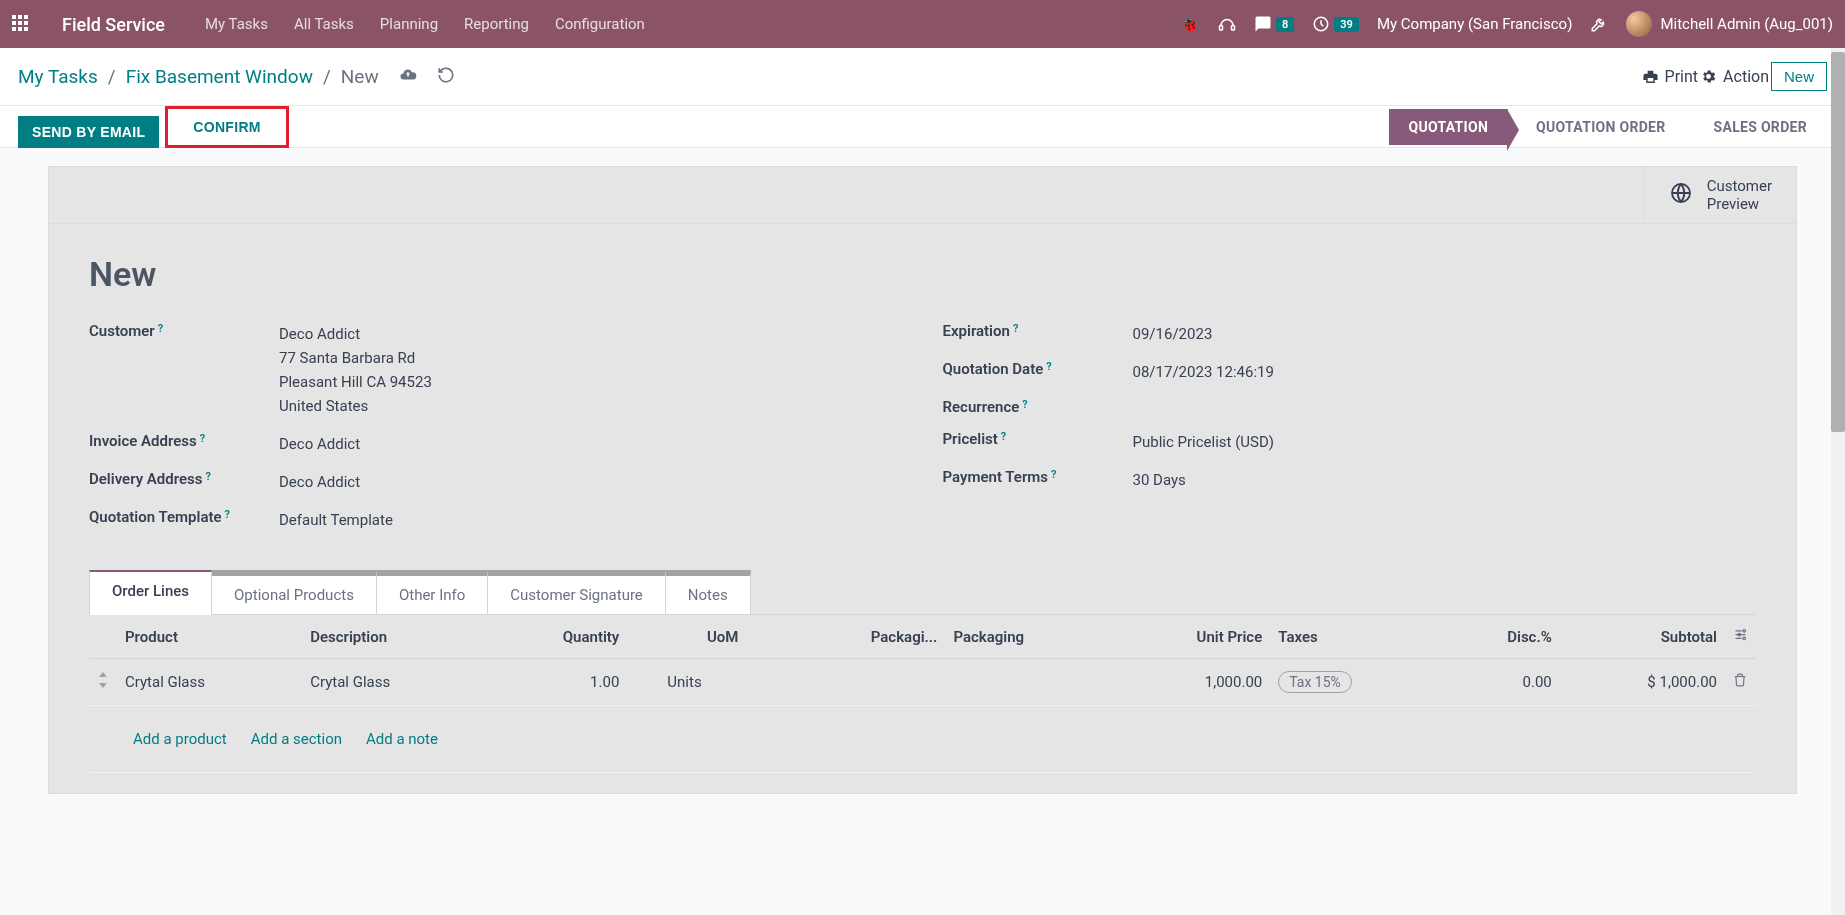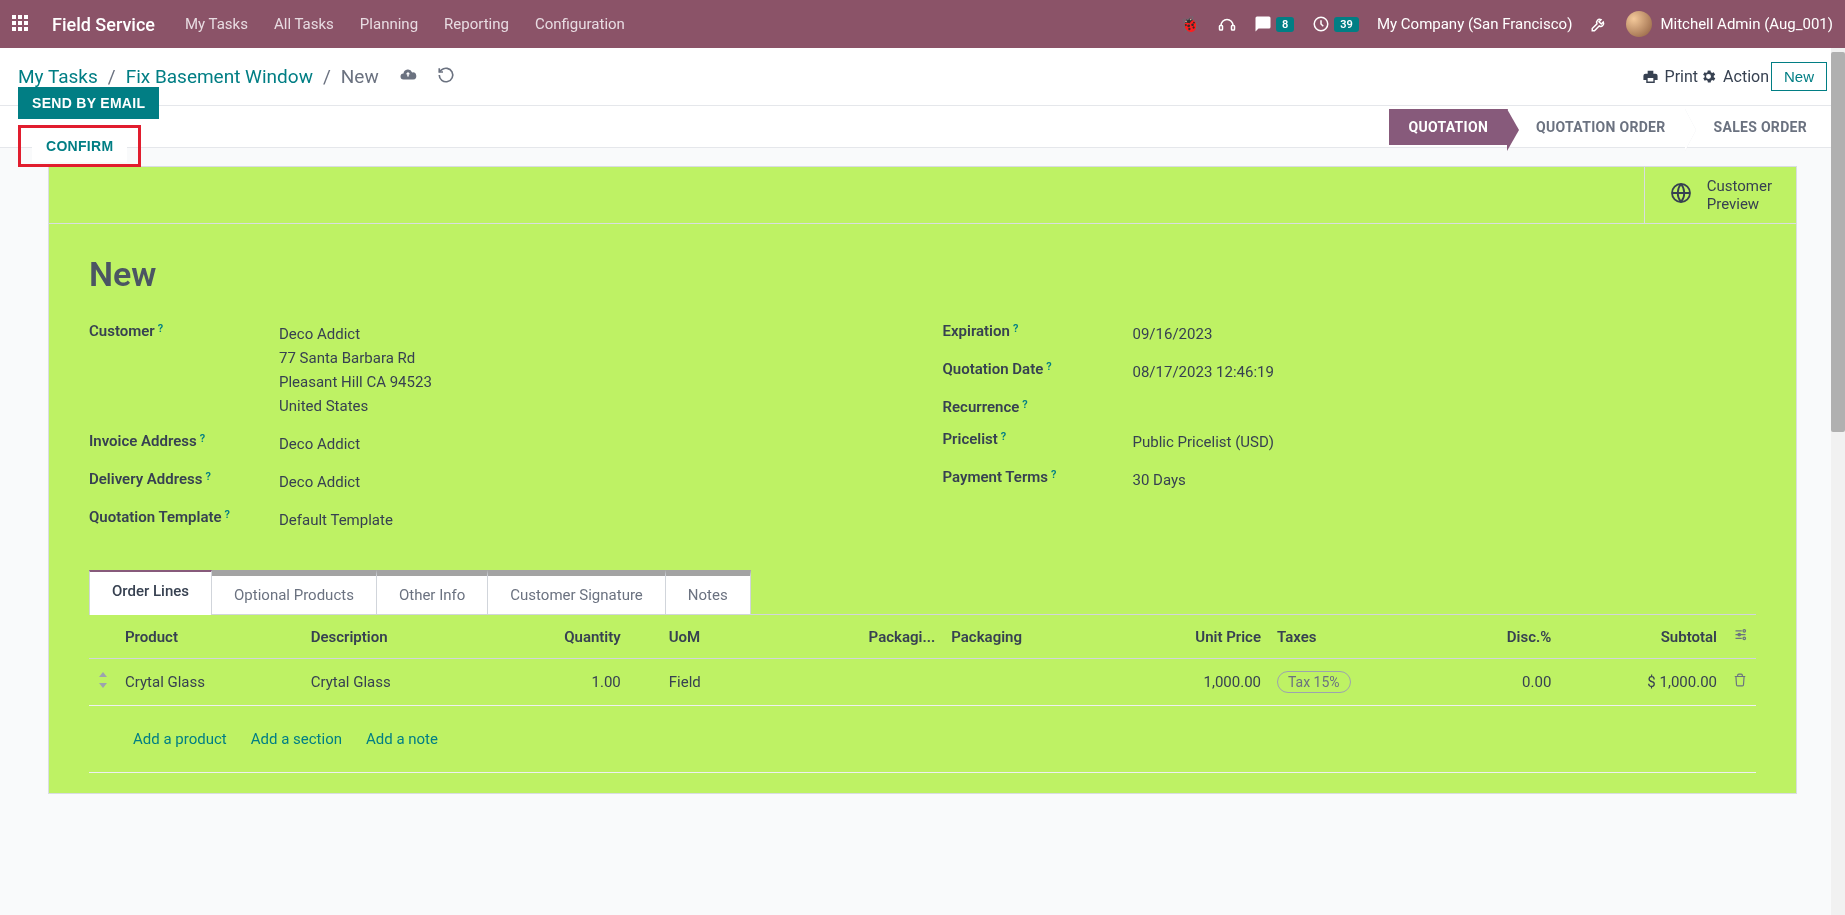--- a/index.html
+++ b/index.html
@@ -1,20 +1,20 @@
 <!DOCTYPE html>
 <html><head>
 <meta charset="utf-8">
 <style>
   * { box-sizing: border-box; margin: 0; padding: 0; }
   body { font-family: -apple-system, BlinkMacSystemFont, "Segoe UI", Roboto, "Helvetica Neue", sans-serif; font-size: 14px; color: #374151; background: #f9fafb; }
   
   
   .navbar { background: #8b5368; color: #fff; height: 48px; display: flex; align-items: center; padding: 0 12px; }
-  .navbar-left { display: flex; align-items: center; gap: 16px; flex: 1; }
+  .navbar-left { display: flex; align-items: center; gap: 26px; flex: 1; }
   .apps-icon { width: 18px; height: 18px; display: grid; grid-template-columns: repeat(3,4px); grid-template-rows: repeat(3,4px); gap: 2px; cursor: pointer; }
   .apps-icon span { background:#fff; width:4px; height:4px; }
   .brand { font-size: 18px; font-weight: 500; color:#fff; margin: 0 14px 0 6px; }
   .nav-menu { display: flex; gap: 26px; }
   .nav-menu a { color: #e8dce2; text-decoration: none; font-size: 15px; }
   .navbar-right { display: flex; align-items: center; gap: 18px; }
   .nav-icon { color:#fff; font-size: 16px; position: relative; cursor:pointer; display:flex; align-items:center; gap:4px; }
   .badge-pill { background:#017e84; color:#fff; font-size:11px; padding:1px 6px; border-radius:3px; font-weight:600; }
   .company { color:#fff; font-size:15px; }
   .avatar { width:26px; height:26px; border-radius:50%; background: radial-gradient(circle at 30% 30%, #f4c99a, #8b5a3c); display:inline-block; }
@@ -26,35 +26,35 @@
   .breadcrumbs a { color:#017e84; text-decoration:none; }
   .breadcrumbs .sep { color:#6b7280; }
   .breadcrumbs .current { color:#6b7280; }
   .bc-icon { color:#6b7280; font-size:17px; cursor:pointer; }
   .right-actions { display:flex; align-items:center; gap:2px; }
   .icon-btn { display:flex; align-items:center; gap:6px; color:#374151; font-size:16px; cursor:pointer; }
   .new-btn { border:1.5px solid #017e84; color:#017e84; background:#fff; padding:5px 12px; font-size:15px; font-weight:500; cursor:pointer; }
   
   
   .action-bar { background:#fff; height:42px; display:flex; align-items:center; padding:0 18px; border-bottom:1px solid #e5e7eb; }
-  .action-left { display:flex; gap:6px; align-items:flex-start;flex-direction:column; }
+  .action-left { display:flex; gap:6px; align-items:flex-end; }
   .btn-teal { background:#017e84; color:#fff; border:none; padding:8px 14px; font-size:14px; font-weight:700; letter-spacing:.3px; cursor:pointer; }
   .btn-outline { background:#fff; color:#017e84; border:none; padding:8px 14px; font-size:14px; font-weight:700; letter-spacing:.3px; cursor:pointer; }
   .highlight-box { border:3px solid #e11d2e; padding:2px 11px; }
   .status-steps { margin-left:auto; display:flex; }
   .step { padding:10px 20px; font-size:14px; font-weight:700; letter-spacing:.3px; color:#6b7280; background:#fff; position:relative; }
   .step.active { background:#875a7b; color:#fff; }
   .step.active::after { content:""; position:absolute; right:-11px; top:0; width:0; height:0; border-top:21px solid transparent; border-bottom:21px solid transparent; border-left:12px solid #875a7b; z-index:2; }
   .step:not(.active):not(:last-child)::after { content:""; position:absolute; right:-10px; top:0; width:0; height:0; border-top:21px solid transparent; border-bottom:21px solid transparent; border-left:11px solid #fff; z-index:2; }
   .step:not(:first-child)::before { content:""; position:absolute; left:-1px; top:0; width:0; height:0; border-top:21px solid transparent; border-bottom:21px solid transparent; border-left:11px solid #e5e7eb; z-index:1; }
   .step:not(:first-child) { padding-left:28px; }
   
   
   .content { padding: 18px 48px; }
-  .card { background:#bef264; border:1px solid #d9dde1; }
+  .card { background:#e5e5e5; border:1px solid #d9dde1; }
   .cust-preview-bar { display:flex; justify-content:flex-end; border-bottom:1px solid #d9dde1; }
   .cust-preview-btn { border-left:1px solid #d9dde1; padding:10px 24px; display:flex; align-items:center; gap:14px; cursor:pointer; }
   .cust-preview-btn .txt { display:flex; flex-direction:column; font-size:15px; color:#374151; line-height:1.2; }
   .globe-icon { font-size:22px; color:#374151; }
   
   .card-body { padding: 30px 40px 20px 40px; }
   .record-title { font-size:34px; font-weight:600; color:#4b5563; margin-bottom:28px; }
   .two-col { display:flex; gap:40px; }
   .col { flex:1; }
   .field-row { display:flex; margin-bottom:14px; font-size:15px; align-items:flex-start; }
@@ -298,21 +298,21 @@
         <div class="tab">Notes</div>
       </div>
 
       <table class="order-table">
         <thead>
           <tr>
             <th style="width:20px"></th>
             <th>Product</th>
             <th>Description</th>
             <th class="num">Quantity</th>
-            <th style="padding-left:40px;">UoM</th>
+            <th style="padding-left:40px;text-align:center;">UoM</th>
             <th class="num">Packagi...</th>
             <th>Packaging</th>
             <th class="num">Unit Price</th>
             <th>Taxes</th>
             <th class="num">Disc.%</th>
             <th class="num">Subtotal</th>
             <th style="width:24px" class="settings-col">
               <svg width="15" height="15" viewBox="0 0 24 24" fill="none" stroke="#6b7280" stroke-width="2">
                   <path d="M4 6h10M4 12h16M4 18h10"></path>
                   <circle cx="18" cy="6" r="2"></circle>
@@ -326,21 +326,21 @@
           <tr>
             <td class="handle">
               <svg width="12" height="16" viewBox="0 0 12 16" fill="#9ca3af">
                   <polygon points="6,0 10,5 2,5"></polygon>
                   <polygon points="6,16 10,11 2,11"></polygon>
                 </svg>
             </td>
             <td>Crytal Glass</td>
             <td>Crytal Glass</td>
             <td class="num">1.00</td>
-            <td style="padding-left:40px;">Field</td>
+            <td style="padding-left:40px;">Units</td>
             <td class="num"></td>
             <td></td>
             <td class="num">1,000.00</td>
             <td><span class="tax-chip">Tax 15%</span></td>
             <td class="num">0.00</td>
             <td class="num">$ 1,000.00</td>
             <td class="trash">
               <svg width="14" height="14" viewBox="0 0 24 24" fill="none" stroke="#6b7280" stroke-width="2">
                   <path d="M3 6h18M8 6V4a2 2 0 0 1 2-2h4a2 2 0 0 1 2 2v2M19 6l-1 14a2 2 0 0 1-2 2H8a2 2 0 0 1-2-2L5 6"></path>
                 </svg>

